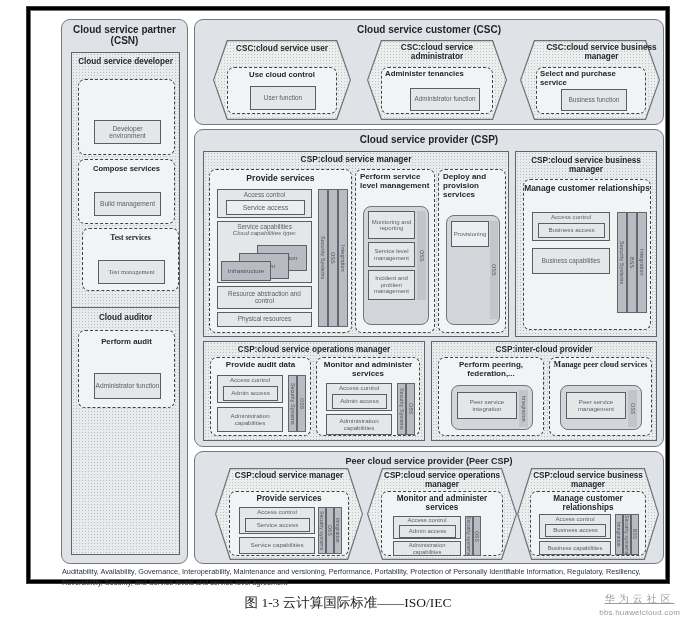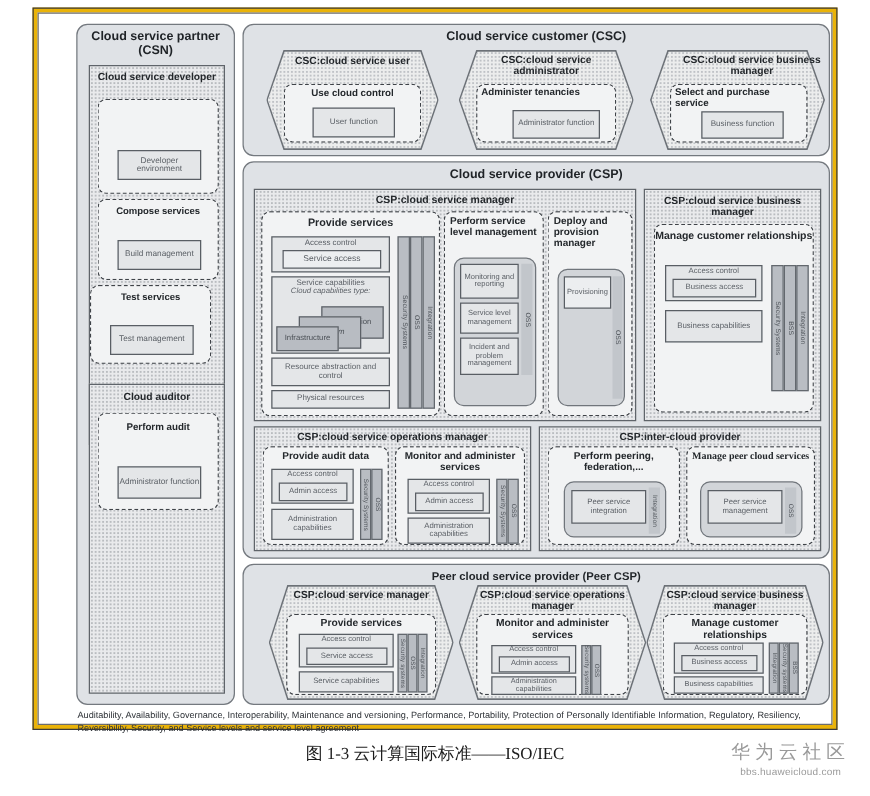--- a/index.html
+++ b/index.html
@@ -9,21 +9,21 @@
     font-family: "Liberation Sans", sans-serif;
     color: #2b2b2b;
     overflow: hidden;
   }
   
   #page { position: relative; width: 696px; height: 637px; }
   #figure-frame {
     position: absolute; left: 26px; top: 6px;
     width: 644px; height: 578px;
     border: 1.4px solid #3a3a3a;
-    background: #eab308;
+    background: #000000;
   }
   #figure-inner {
     position: absolute; inset: 3px;
     border: 1px solid #6d6d6d;
     background: #ffffff;
     padding: 3px;
   }
 
   
   .actor {
@@ -101,21 +101,21 @@
     font-size: 7.3px; line-height: 1.45; color: #2f3338; padding: 1px 0 0 1px;
   }
   #caption {
     position: absolute; left: 0; top: 594px; width: 696px;
     text-align: center; font-family: "Liberation Serif", serif;
     font-size: 13.5px; color: #1b1b1b;
   }
   #watermark {
     position: absolute; right: 16px; top: 592px; text-align: center; color: #9a9a9a;
   }
-  #watermark .wm-cn { font-size: 15px; letter-spacing: 4px; font-family: "DejaVu Sans", sans-serif; }
+  #watermark .wm-cn { font-size: 10px; letter-spacing: 4px; font-family: "DejaVu Sans", sans-serif; text-decoration: underline; }
   #watermark .wm-url { font-size: 8px; letter-spacing: 0.2px; margin-top: 2px; }
   .bigwm {
     position: absolute; left: 250px; top: 170px; font-size: 110px; color: #f0f4f8;
     font-family: "DejaVu Sans", sans-serif; z-index: 0; pointer-events: none;
   }
 </style>
 </head>
 <body>
 
 <div id="page">
@@ -133,21 +133,21 @@
 
         <div class="activity abs" style="left:6px;top:26px;width:97px;height:76px;">
           <div class="comp abs" style="left:15px;top:40px;width:67px;height:24px;font-size:6.6px;">Developer environment</div>
         </div>
 
         <div class="activity abs" style="left:6px;top:106px;width:97px;height:65px;">
           <div class="hdr" style="font-size:7.6px;padding:5px 4px 0;">Compose services</div>
           <div class="comp abs" style="left:15px;top:32px;width:67px;height:24px;font-size:6.6px;">Build management</div>
         </div>
 
-        <div class="activity abs" style="left:0;top:175px;width:97px;height:63px;">
+        <div class="activity abs" style="left:10px;top:175px;width:97px;height:63px;font-family:Liberation Serif, serif;">
           <div class="hdr" style="font-size:7.6px;padding:5px 4px 0;">Test services</div>
           <div class="comp abs" style="left:15px;top:31px;width:67px;height:24px;font-size:6.6px;">Test management</div>
         </div>
       </div>
 
       <div class="role speck abs" style="left:9px;top:287px;width:109px;height:248px;">
         <div class="sub-title" style="padding-top:5px;">Cloud auditor</div>
 
         <div class="activity abs" style="left:6px;top:22px;width:97px;height:78px;">
           <div class="hdr" style="font-size:7.8px;padding:7px 4px 0;">Perform audit</div>
@@ -225,21 +225,21 @@
           <div class="hdr" style="font-size:8px;padding:3px 2px 0 4px;text-align:left;">Perform service level management</div>
           <div class="group abs" style="left:7px;top:36px;width:66px;height:119px;">
             <div class="comp abs" style="left:4px;top:4px;width:47px;height:28px;font-size:6px;">Monitoring and reporting</div>
             <div class="comp abs" style="left:4px;top:35px;width:47px;height:25px;font-size:6px;">Service level management</div>
             <div class="comp abs" style="left:4px;top:63px;width:47px;height:30px;font-size:6px;">Incident and problem management</div>
             <div class="vbar abs" style="left:53px;top:4px;width:9px;height:89px;font-size:5.4px;background:#c2c6cb;border:none;">OSS</div>
           </div>
         </div>
 
         <div class="activity abs" style="left:234px;top:17px;width:68px;height:164px;">
-          <div class="hdr" style="font-size:8px;padding:3px 2px 0 4px;text-align:left;">Deploy and provision manager</div>
+          <div class="hdr" style="font-size:8px;padding:3px 2px 0 4px;text-align:left;">Deploy and provision services</div>
           <div class="group abs" style="left:7px;top:45px;width:54px;height:110px;">
             <div class="comp abs" style="left:4px;top:5px;width:38px;height:26px;font-size:6px;background:#eceef0;">Provisioning</div>
             <div class="vbar abs" style="left:43px;top:5px;width:8px;height:98px;font-size:5.4px;background:#c2c6cb;border:none;">OSS</div>
           </div>
         </div>
       </div>
 
       <div class="role speck abs" style="left:320px;top:21px;width:142px;height:186px;">
         <div class="sub-title" style="padding-top:4px;">CSP:cloud service business manager</div>
         <div class="activity abs" style="left:7px;top:27px;width:128px;height:151px;">

